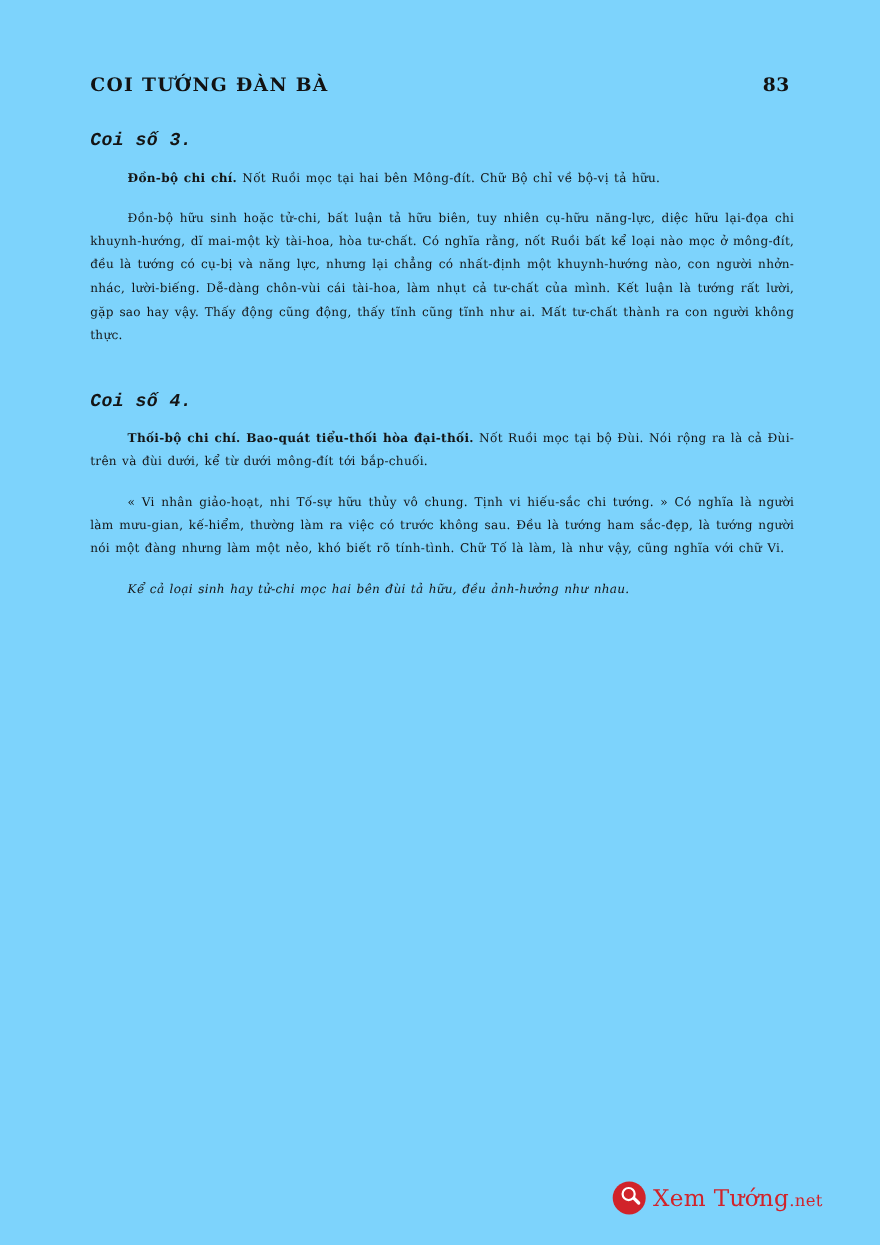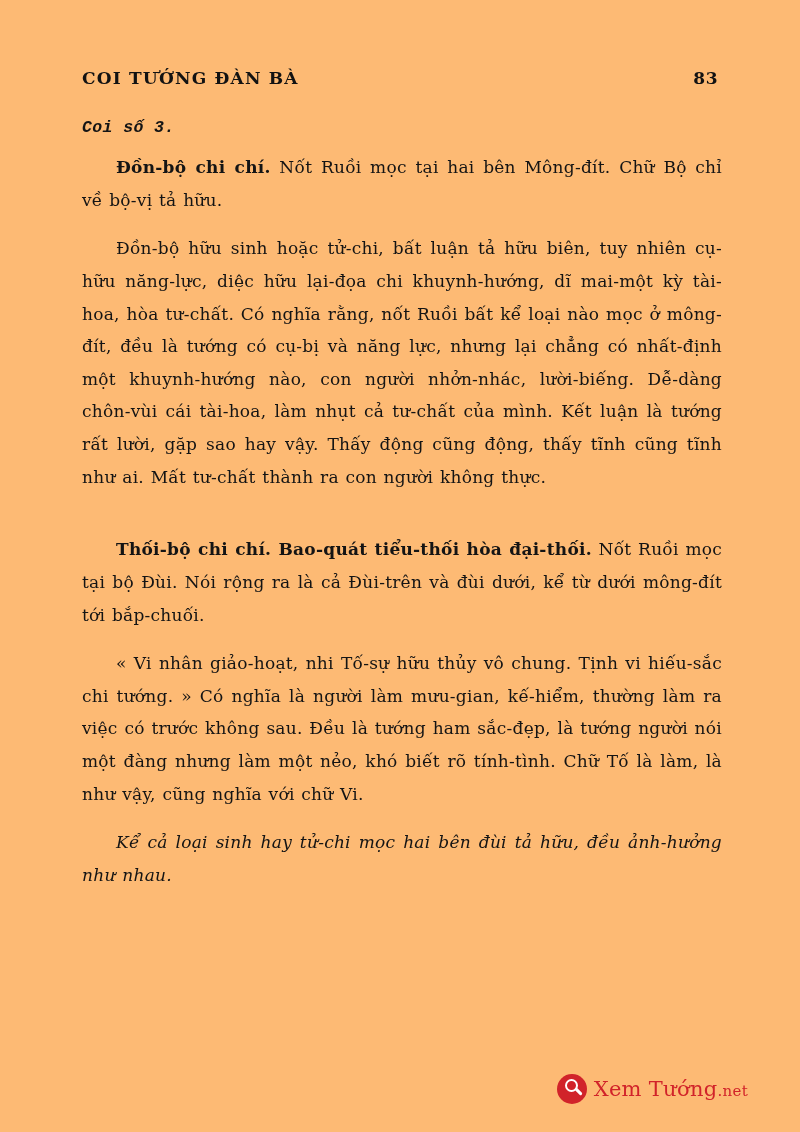--- a/index.html
+++ b/index.html
@@ -13,21 +13,21 @@
     position: relative;
     font-family: "Liberation Serif", serif;
     color: #141414;
     overflow: hidden;
   }
   .page {
     position: absolute;
     left: 0; top: 0;
     width: 800px;
     height: 1132px;
-    background: #fdba74;
+    background: #7dd3fc;
   }
   .header-row {
     position: absolute;
     left: 82px;
     top: 68px;
     width: 636px;
     display: flex;
     align-items: baseline;
     justify-content: space-between;
   }
@@ -57,21 +57,21 @@
     font-family: Liberation Mono, monospace;
     font-style: italic;
     font-weight: bold;
     font-size: 16.5px;
     letter-spacing: 0.4px;
     margin: 0 0 14px 0;
   }
   p.para {
     margin: 0 0 16px 0;
     font-family: "DejaVu Serif", serif;
-    font-size: 17px;
+    font-size: 11px;
     line-height: 1.92;
     letter-spacing: 0.25px;
     text-align: justify;
     text-indent: 34px;
     word-spacing: 1px;
   }
   p.para.italic {
     font-style: italic;
   }
   p.para.lead {
@@ -145,20 +145,21 @@
 
       <p class="para lead"><span class="bold-lead">Đồn-bộ chi chí.</span><span> Nốt Ruồi mọc tại hai bên Mông-đít. Chữ Bộ chỉ về bộ-vị tả hữu.</span></p>
 
 
       <p class="para"><span>Đồn-bộ hữu sinh hoặc tử-chi, bất luận tả hữu biên, tuy nhiên cụ-hữu năng-lực, diệc hữu lại-đọa chi khuynh-hướng, dĩ mai-một kỳ tài-hoa, hòa tư-chất. Có nghĩa rằng, nốt Ruồi bất kể loại nào mọc ở mông-đít, đều là tướng có cụ-bị và năng lực, nhưng lại chẳng có nhất-định một khuynh-hướng nào, con người nhởn-nhác, lười-biếng. Dễ-dàng chôn-vùi cái tài-hoa, làm nhụt cả tư-chất của mình. Kết luận là tướng rất lười, gặp sao hay vậy. Thấy động cũng động, thấy tĩnh cũng tĩnh như ai. Mất tư-chất thành ra con người không thực.</span></p>
     </div>
 
     <div class="spacer-md"></div>
 
     <div>
+      <div class="section-label">Coi số 4.</div>
 
       <p class="para lead"><span class="bold-lead">Thối-bộ chi chí. Bao-quát tiểu-thối hòa đại-thối.</span><span> Nốt Ruồi mọc tại bộ Đùi. Nói rộng ra là cả Đùi-trên và đùi dưới, kể từ dưới mông-đít tới bắp-chuối.</span></p>
 
       <p class="para"><span>« Vi nhân giảo-hoạt, nhi Tố-sự hữu thủy vô chung. Tịnh vi hiếu-sắc chi tướng. » Có nghĩa là người làm mưu-gian, kế-hiểm, thường làm ra việc có trước không sau. Đều là tướng ham sắc-đẹp, là tướng người nói một đàng nhưng làm một nẻo, khó biết rõ tính-tình. Chữ Tố là làm, là như vậy, cũng nghĩa với chữ Vi.</span></p>
 
       <p class="para italic"><span>Kể cả loại sinh hay tử-chi mọc hai bên đùi tả hữu, đều ảnh-hưởng như nhau.</span></p>
     </div>
 
   </div>
 

